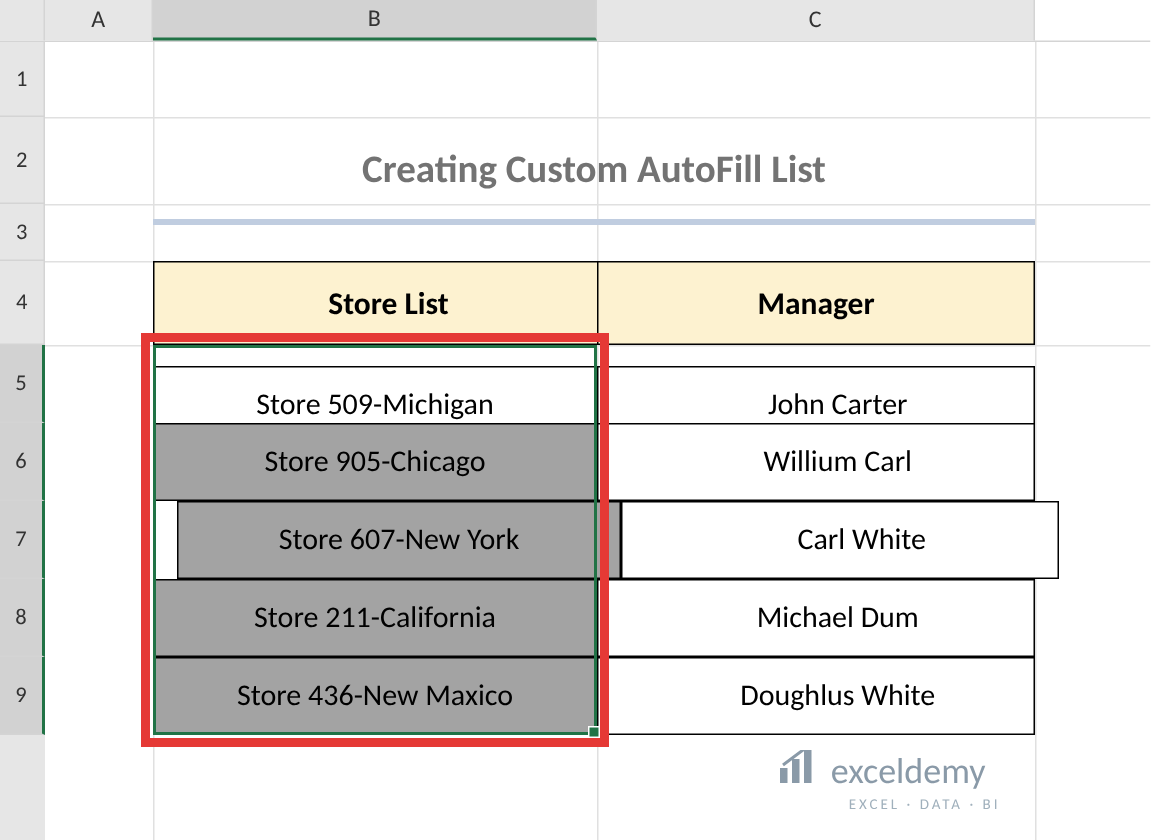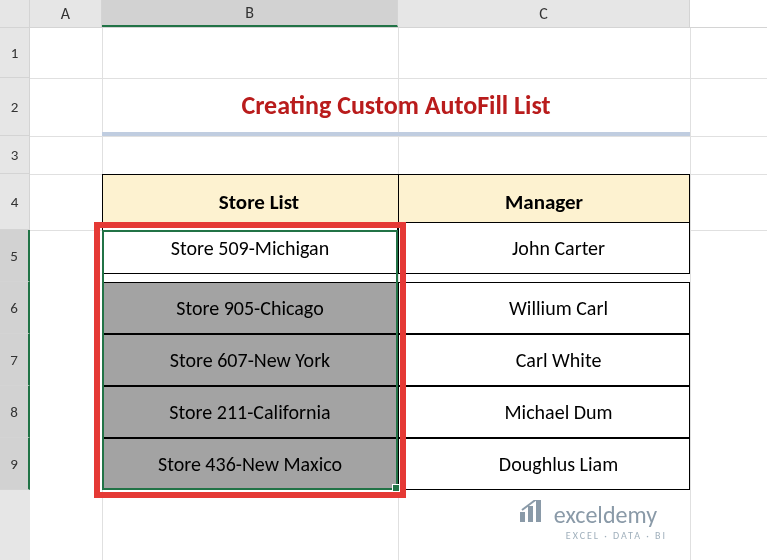--- a/index.html
+++ b/index.html
@@ -96,24 +96,24 @@
       display: flex;
       align-items: center;
       justify-content: center;
       font-size: 20px;
       color: #000;
     }
     .title-cell {
       left: 72px;
       top: 50px;
       width: 588px;
-      height: 58px;
+      height: 72px;
       font-size: 26px;
       font-weight: 600;
-      color: #b91c1c;
+      color: #737373;
       border-bottom: 4px solid #c0cde0;
     }
     .table-header {
       top: 146px;
       height: 56px;
       font-weight: bold;
       font-size: 21px;
       background: #fdf2d0;
       border: 1px solid #000;
     }
@@ -123,23 +123,23 @@
       height: 52px;
       font-size: 20px;
       border: 1px solid #000;
       background: #fff;
     }
     .data-cell.sel {
       background: #a3a3a3;
     }
     .dc-b { left: 72px; width: 296px; }
     .dc-c { left: 368px; width: 292px; padding-left: 29px; }
-    .r5 { top: 194px; }
+    .r5 { top: 216px; }
     .r6 { top: 254px; }
-    .r7 { top: 306px; }
+    .r7 { top: 306px; margin-left: 16px; }
     .r8 { top: 358px; }
     .r9 { top: 410px; }
     .selection-border {
       position: absolute;
       left: 72px;
       top: 202px;
       width: 296px;
       height: 260px;
       border: 2px solid #217346;
       pointer-events: none;
@@ -228,21 +228,21 @@
 
       <div class="cell data-cell dc-b r5">Store 509-Michigan</div>
       <div class="cell data-cell dc-c r5">John Carter</div>
       <div class="cell data-cell sel dc-b r6">Store 905-Chicago</div>
       <div class="cell data-cell dc-c r6">Willium Carl</div>
       <div class="cell data-cell sel dc-b r7">Store 607-New York</div>
       <div class="cell data-cell dc-c r7">Carl White</div>
       <div class="cell data-cell sel dc-b r8">Store 211-California</div>
       <div class="cell data-cell dc-c r8">Michael Dum</div>
       <div class="cell data-cell sel dc-b r9">Store 436-New Maxico</div>
-      <div class="cell data-cell dc-c r9">Doughlus Liam</div>
+      <div class="cell data-cell dc-c r9">Doughlus White</div>
 
       <div class="selection-border">
         <div class="fill-handle"></div>
       </div>
       <div class="red-annotation"></div>
 
       <div class="watermark">
         <span class="wm-icon">
           <svg width="28" height="24" viewBox="0 0 28 24">
             <rect x="2" y="12" width="5" height="10" fill="#8a9aa8"></rect>

